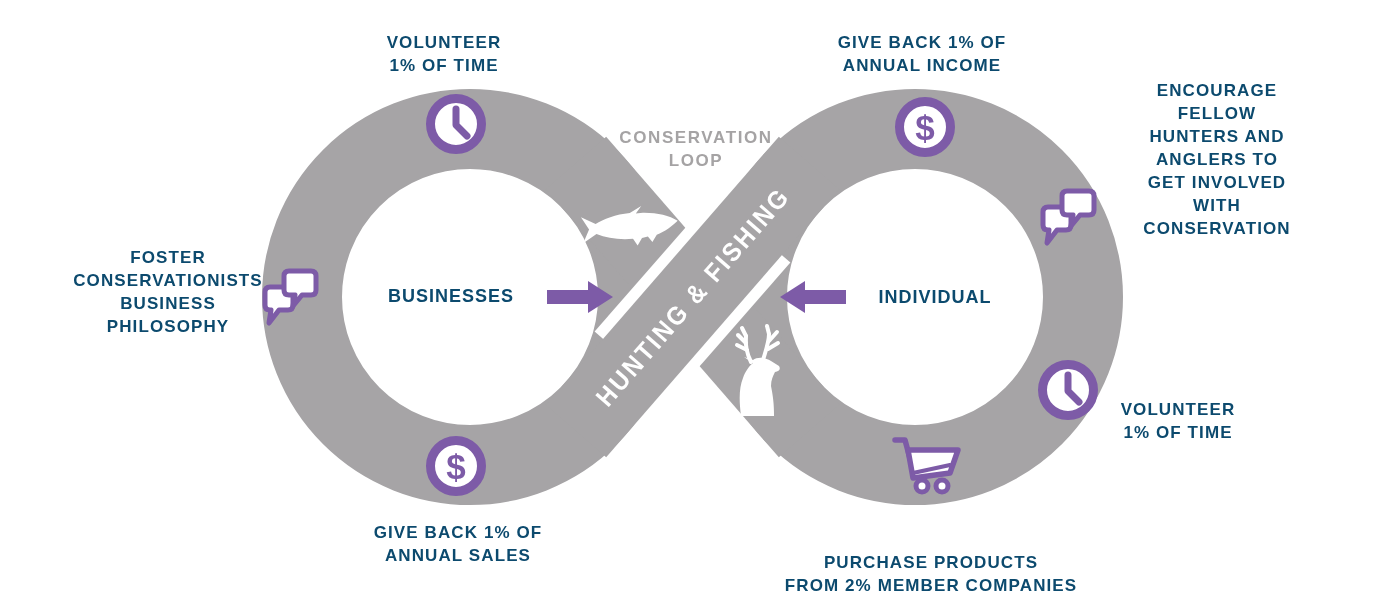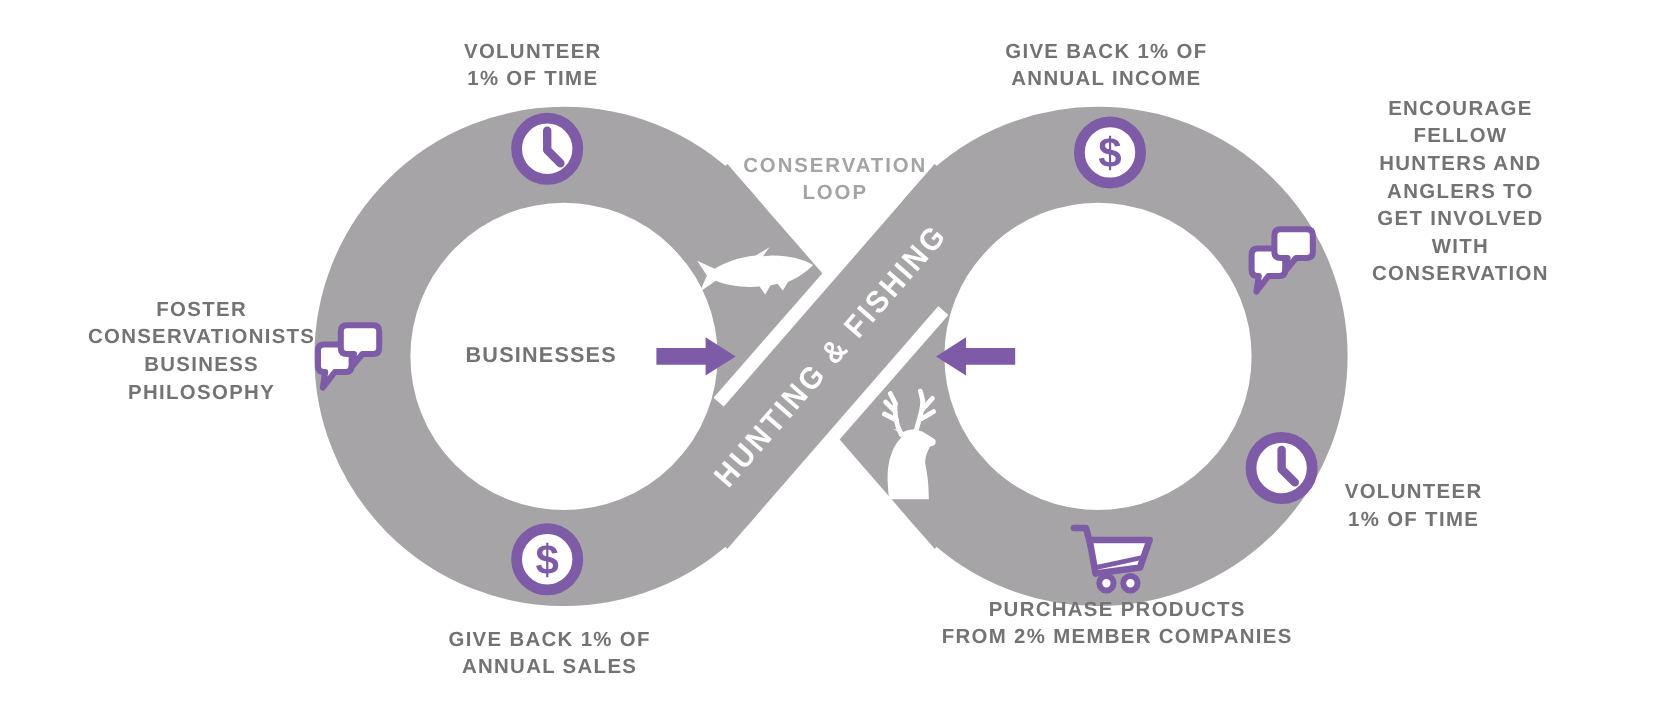--- a/index.html
+++ b/index.html
@@ -3,21 +3,21 @@
 <meta charset="utf-8">
 <style>
   html,body{margin:0;padding:0;background:#fff;}
   .stage{
     position:relative;width:1382px;height:600px;background:#ffffff;
     overflow:hidden;font-family:"Liberation Sans",sans-serif;
   }
   .stage svg{position:absolute;left:0;top:0;}
   .lbl{
     position:absolute;transform:translate(-50%,-50%);
-    color:#737373;font-weight:700;font-size:17px;line-height:1.35;
+    color:#0c4a6e;font-weight:700;font-size:17px;line-height:1.35;
     letter-spacing:1.1px;text-align:center;white-space:pre-line;
   }
   .lbl-gray{color:#a5a3a4;letter-spacing:1.6px;}
   .lbl-big{font-size:18px;letter-spacing:1px;white-space:nowrap;}
   .band-label{
     position:absolute;color:#ffffff;font-weight:700;font-size:24px;
     letter-spacing:2.5px;white-space:nowrap;
     transform:translate(-50%,-50%) rotate(-49deg) scaleY(1.08);
   }
   .gray-shape{stroke:#a6a4a6;fill:none;}
@@ -117,35 +117,36 @@
 
     <path class="purple-fill" d="M547,290 H588 V281 L613,297 L588,313 V304 H547 Z"></path>
     <path class="purple-fill" d="M846,290 H805 V281 L780,297 L805,313 V304 H846 Z"></path>
   </svg>
 
   <div class="lbl lbl-gray" style="left:696px;top:150px;">CONSERVATION
 LOOP</div>
   <div class="band-label" style="left:693px;top:297px;">HUNTING &amp; FISHING</div>
 
   <div class="lbl lbl-big" style="left:451px;top:296px;">BUSINESSES</div>
+  <div class="lbl lbl-big" style="left:935px;top:297px;">INDIVIDUAL</div>
 
   <div class="lbl" style="left:444px;top:55px;">VOLUNTEER
 1% OF TIME</div>
   <div class="lbl" style="left:168px;top:293px;text-align:center;">FOSTER
 CONSERVATIONISTS
 BUSINESS
 PHILOSOPHY</div>
   <div class="lbl" style="left:458px;top:545px;">GIVE BACK 1% OF
 ANNUAL SALES</div>
 
   <div class="lbl" style="left:922px;top:55px;">GIVE BACK 1% OF
 ANNUAL INCOME</div>
   <div class="lbl" style="left:1217px;top:160px;">ENCOURAGE FELLOW
 HUNTERS AND
 ANGLERS TO
 GET INVOLVED WITH
 CONSERVATION</div>
   <div class="lbl" style="left:1178px;top:422px;">VOLUNTEER
 1% OF TIME</div>
-  <div class="lbl" style="left:931px;top:520px;">PURCHASE PRODUCTS
+  <div class="lbl" style="left:931px;top:575px;">PURCHASE PRODUCTS
 FROM 2% MEMBER COMPANIES</div>
 
 </div>
 
 </body></html>

